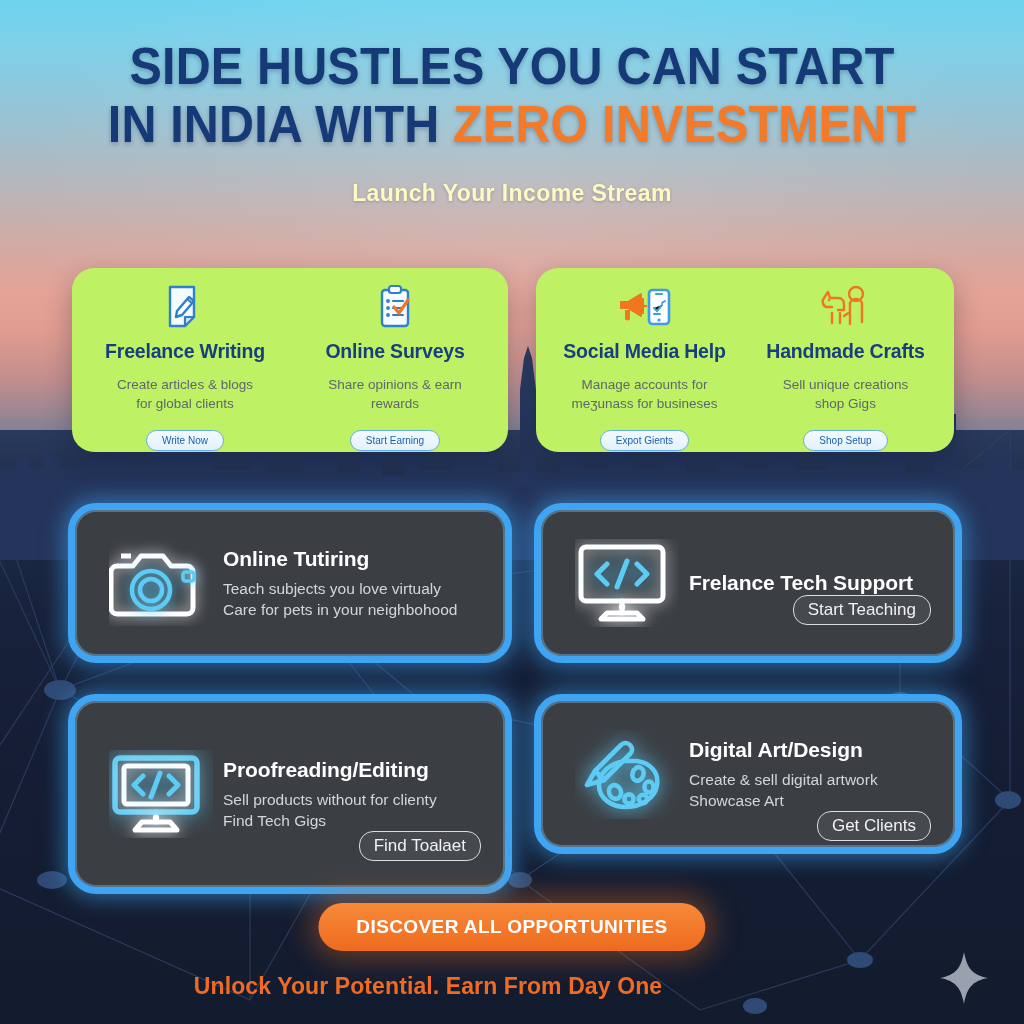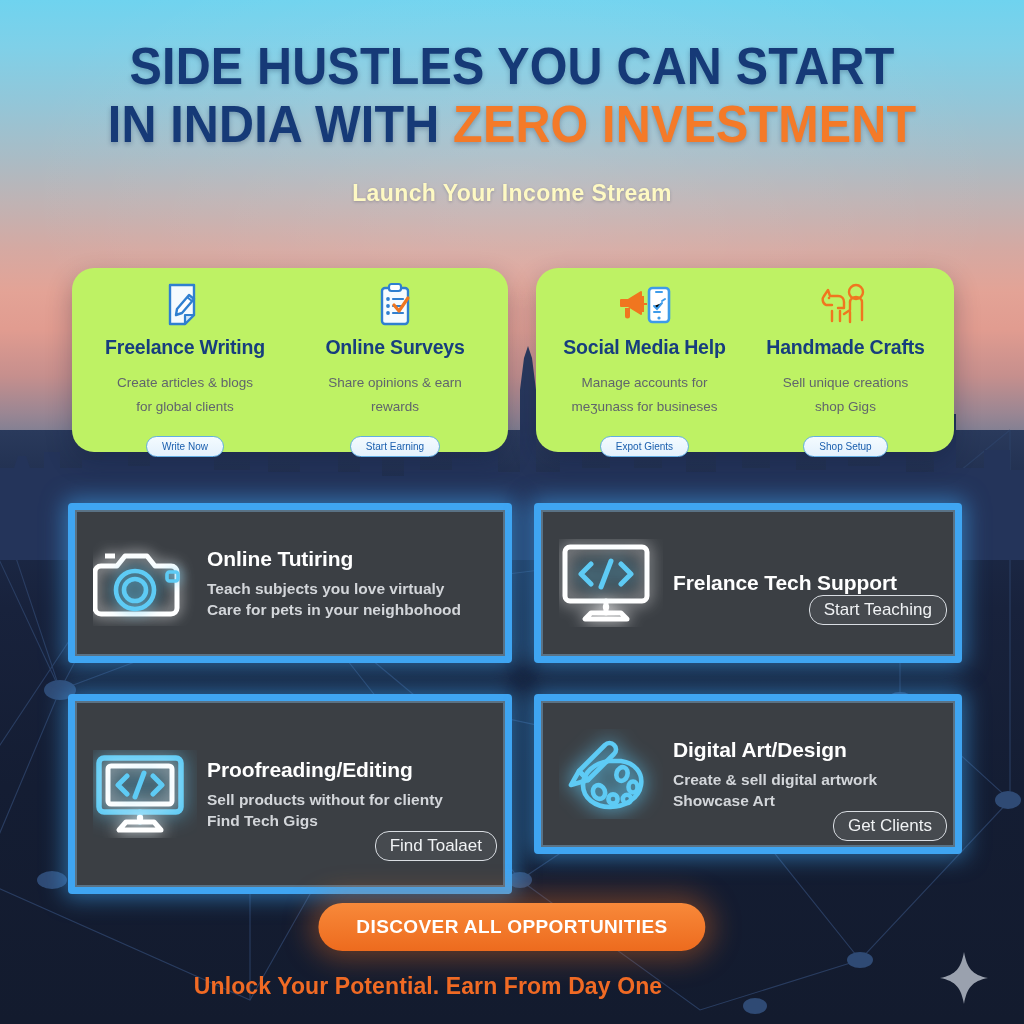--- a/index.html
+++ b/index.html
@@ -66,47 +66,47 @@
   }
   .wcard.left  { left:72px;  width:436px; }
   .wcard.right { left:536px; width:418px; }
   .wcell { flex:1; display:flex; flex-direction:column; align-items:center; padding-top:14px; }
   .wicon { height:50px; display:flex; align-items:center; justify-content:center; }
   .wtitle {
     margin-top:8px; font-size:19.5px; font-weight:bold; color:#173E7E;
     letter-spacing:-.2px; white-space:nowrap;
   }
   .wdesc {
-    margin-top:12px; font-size:13.5px; line-height:24px; color:#60656c;
+    margin-top:12px; font-size:13.5px; line-height:19px; color:#60656c;
     text-align:center; white-space:pre-line;
   }
   .wbtn {
     margin-top:17px; font-size:10px; font-weight:normal; color:#1b5fae;
     background:linear-gradient(180deg,#f4fbff,#e3f1fc);
     border:1.4px solid #63aee4; border-radius:13px;
     padding:4px 15px; white-space:nowrap;
   }
 
   
   .dcard {
     position:absolute;
-    border-radius:4px;
+    border-radius:28px;
     background:#3b3f44;
     border:7px solid #3fa5f2;
     box-shadow:0 0 22px 4px rgba(63,165,242,.55), inset 0 0 0 2px rgba(150,210,255,.35);
-    display:flex; align-items:center; padding:14px 12px;
+    display:flex; align-items:center; padding:14px 28px;
   }
   .dcard.p1 { left:68px;  top:503px; width:444px; height:160px; }
   .dcard.p2 { left:534px; top:503px; width:428px; height:160px; }
   .dcard.p3 { left:68px;  top:694px; width:444px; height:200px; }
   .dcard.p4 { left:534px; top:694px; width:428px; height:160px; }
   .dicon { width:116px; flex:0 0 116px; display:flex; align-items:center; justify-content:center; }
   .dbody { flex:1; position:relative; min-width:0; padding-left:4px; }
   .dtitle { font-size:21px; font-weight:bold; color:#fff; letter-spacing:-.1px; }
-  .ddesc { margin-top:7px; font-size:15.5px; line-height:21px; color:#d3d6da; white-space:pre-line;font-weight:bold; }
+  .ddesc { margin-top:7px; font-size:15.5px; line-height:21px; color:#d3d6da; white-space:pre-line; }
   .dbtn {
     position:absolute; right:-4px; bottom:-30px;
     font-size:17px; color:#f0f2f4; background:rgba(255,255,255,.06);
     border:1.6px solid #d9dde2; border-radius:14px; padding:4px 14px; white-space:nowrap;
   }
 
   
   .cta {
     position:absolute; left:50%; top:903px; transform:translateX(-50%);
     background:linear-gradient(180deg,#F8893A,#ED6B1E);

